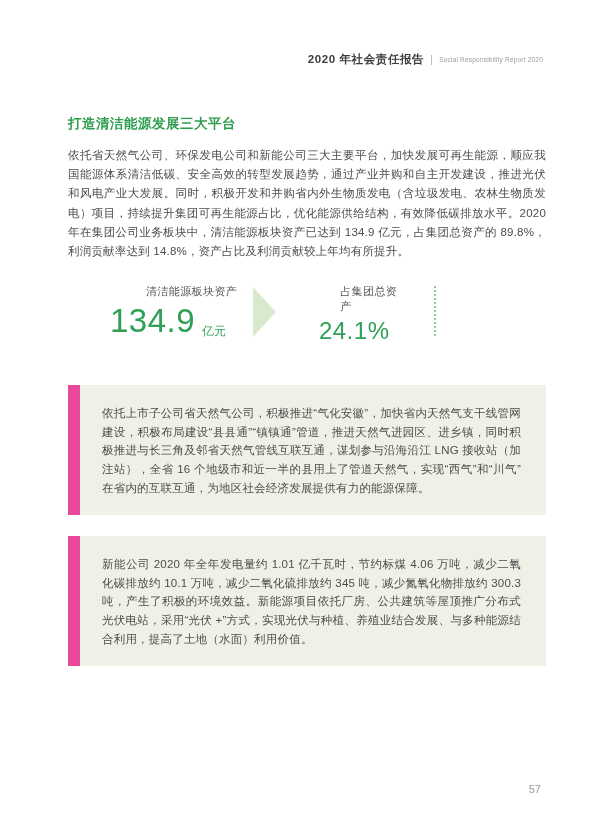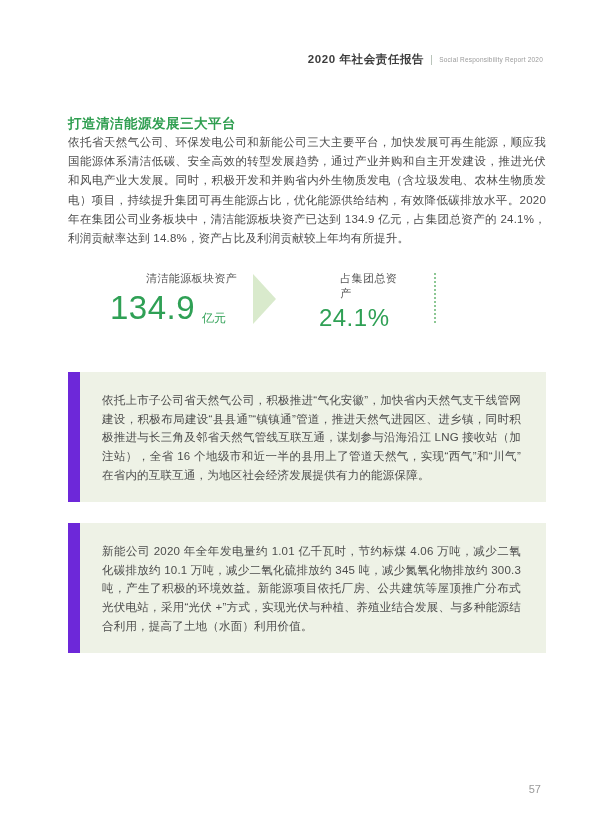--- a/index.html
+++ b/index.html
@@ -8,38 +8,38 @@
   .page { position:relative; width:603px; height:825px; background:#ffffff; overflow:hidden; margin:0 auto; }
 
   
   .report-header { position:absolute; top:52px; right:60px; display:flex; align-items:center; gap:7px; }
   .report-header .zh { font-size:11.5px; font-weight:bold; color:#3d3d3d; letter-spacing:0.6px; }
   .report-header .sep { width:1px; height:10px; background:#b9c4ba; }
   .report-header .en { font-size:6.5px; color:#9b9b9b; letter-spacing:0.2px; }
 
   
   .content { position:absolute; left:68px; top:115px; width:478px; }
-  .section-title { font-size:13.5px; font-weight:bold; color:#2f9e50; letter-spacing:0.5px; }
+  .section-title { font-size:13.5px; font-weight:bold; color:#2f9e50; letter-spacing:0.5px; margin-bottom:13px; }
   .intro { font-size:11.5px; color:#4d4d4d; line-height:19.2px; text-align:justify; letter-spacing:0.2px; }
 
   
   .stats { display:flex; align-items:flex-start; margin-top:23px; padding-left:42px; }
   .stat { display:flex; flex-direction:column; }
   .stat-label { font-size:11px; color:#555555; letter-spacing:0.4px; margin-bottom:3px;margin-left:36px; }
   .stat-value-row { display:flex; align-items:flex-end; }
   .stat-value-big { font-size:33px; color:#2fa055; letter-spacing:0.5px; }
   .stat-unit { font-size:12px; color:#2fa055; margin-left:7px; }
   .stat-value-mid { font-size:24px; color:#2fa055; letter-spacing:0.5px; }
   .flow-arrow { width:0; height:0; border-left:23px solid #d9eacc; border-top:25px solid transparent; border-bottom:25px solid transparent; margin:3px 28px 0 16px; }
   .dotted-divider { height:50px; border-left:2px dotted #8cc794; margin:2px 24px 0 30px; }
   .stat.s2 { width:100px;align-items:center; }
 
   
   .boxes { margin-top:40px; }
-  .hbox { background:#eef2e6; border-left:12px solid #6d28d9; padding:19px 25px 18px 22px; margin-top:21px; }
+  .hbox { background:#eef2e6; border-left:12px solid #ec4899; padding:19px 25px 18px 22px; margin-top:21px; }
   .hbox:first-child { margin-top:0; }
   .hbox p { font-size:11.5px; color:#4d4d4d; line-height:18.6px; text-align:justify; letter-spacing:0.2px; }
 
   
   .page-number { position:absolute; right:62px; bottom:30px; font-size:11px; color:#9a9a9a; }
 </style>
 </head>
 <body>
 
 <div class="page">
@@ -47,21 +47,21 @@
   <div class="report-header">
     <span class="zh">2020 年社会责任报告</span>
     <span class="sep"></span>
     <span class="en">Social Responsibility Report 2020</span>
   </div>
 
   <div class="content">
 
     <div class="section-title">打造清洁能源发展三大平台</div>
 
-    <p class="intro">依托省天然气公司、环保发电公司和新能公司三大主要平台，加快发展可再生能源，顺应我国能源体系清洁低碳、安全高效的转型发展趋势，通过产业并购和自主开发建设，推进光伏和风电产业大发展。同时，积极开发和并购省内外生物质发电（含垃圾发电、农林生物质发电）项目，持续提升集团可再生能源占比，优化能源供给结构，有效降低碳排放水平。2020 年在集团公司业务板块中，清洁能源板块资产已达到 134.9 亿元，占集团总资产的 24.1%，利润贡献率达到 14.8%，资产占比及利润贡献较上年均有所提升。</p>
+    <p class="intro">依托省天然气公司、环保发电公司和新能公司三大主要平台，加快发展可再生能源，顺应我国能源体系清洁低碳、安全高效的转型发展趋势，通过产业并购和自主开发建设，推进光伏和风电产业大发展。同时，积极开发和并购省内外生物质发电（含垃圾发电、农林生物质发电）项目，持续提升集团可再生能源占比，优化能源供给结构，有效降低碳排放水平。2020 年在集团公司业务板块中，清洁能源板块资产已达到 134.9 亿元，占集团总资产的 89.8%，利润贡献率达到 14.8%，资产占比及利润贡献较上年均有所提升。</p>
 
     <div class="stats">
       <div class="stat s1">
         <div class="stat-label">清洁能源板块资产</div>
         <div class="stat-value-row">
           <span class="stat-value-big">134.9</span>
           <span class="stat-unit">亿元</span>
         </div>
       </div>
       <div class="flow-arrow"></div>

